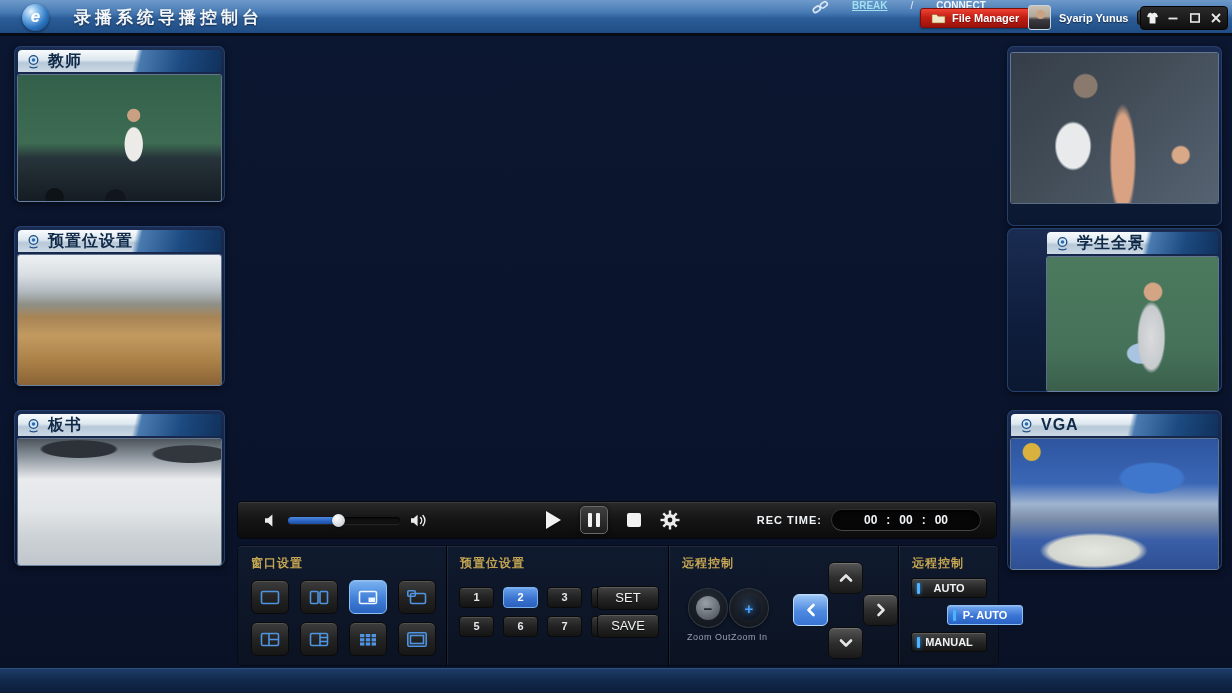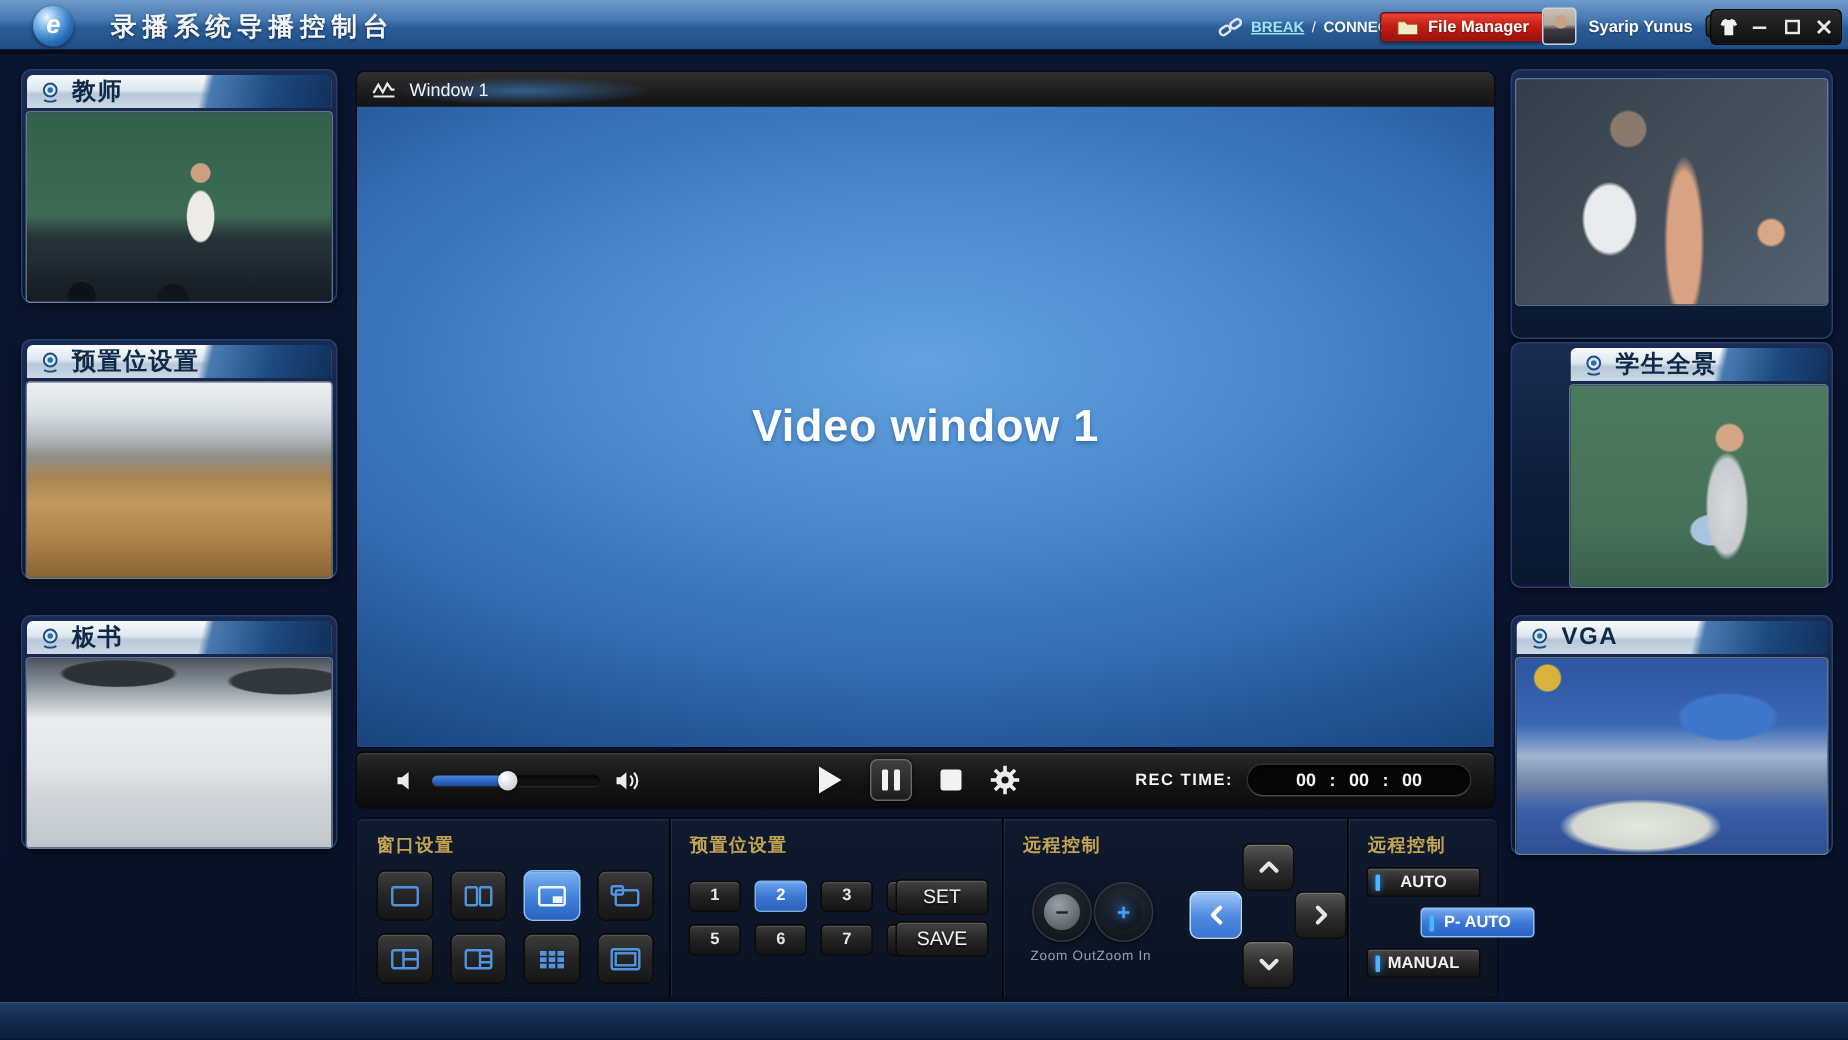--- a/index.html
+++ b/index.html
@@ -12,21 +12,21 @@
   #topbar { position:absolute; left:0; top:0; width:1232px; height:36px;
     background:linear-gradient(180deg,#6e9aca 0%,#4578b2 40%,#2c5d98 55%,#1f4c84 100%);
     border-bottom:3px solid #060b16; display:flex; align-items:center; }
   .logo { position:absolute; left:22px; top:4px; width:27px; height:27px; border-radius:50%;
     background:radial-gradient(circle at 34% 28%, #e8f4fd 0%, #79b4e8 30%, #2a72bc 62%, #0c3f7c 100%);
     box-shadow:0 1px 3px rgba(0,0,0,.5); color:#fff; font-weight:bold; font-style:italic;
     font-size:17px; text-align:center; line-height:26px; }
   .app-title { position:absolute; left:74px; top:0; height:36px; line-height:36px;
     color:#f3f7fb; font-size:17px; font-weight:bold; letter-spacing:4px;
     text-shadow:0 1px 2px rgba(0,0,0,.55); }
-  .conn { position:absolute; left:812px; top:0; height:36px; display:flex; align-items:center; gap:5px; }
+  .conn { position:absolute; left:812px; top:0; height:36px; display:flex; gap:23px; }
   .conn .break { color:#9fe0f2; font-size:10px; font-weight:bold; text-decoration:underline; cursor:pointer; }
   .conn .sep { color:#e8eef5; font-size:10px; }
   .conn .connect { color:#f2f6fa; font-size:10px; font-weight:bold; cursor:pointer; }
   .file-manager { position:absolute; left:920px; top:8px; height:20px; padding:0 10px;
     display:flex; align-items:center; gap:6px; border-radius:3px; cursor:pointer;
     background:linear-gradient(180deg,#ee4434 0%,#c41e14 45%,#9c120c 100%);
     border:1px solid #7c0d07; box-shadow:0 1px 2px rgba(0,0,0,.4); }
   .file-manager span { color:#fff; font-size:11px; font-weight:bold; text-shadow:0 1px 1px rgba(0,0,0,.4); }
   .user { position:absolute; left:1028px; top:5px; display:flex; align-items:center; gap:8px; }
   .avatar { width:23px; height:25px; border-radius:3px; border:1px solid #c8d4e0; overflow:hidden;
@@ -314,33 +314,20 @@
       <svg width="15" height="15" viewBox="0 0 15 15">
         <circle cx="7.5" cy="6" r="4.3" fill="#d6e6f4" stroke="#1d4f86" stroke-width="1.3"></circle>
         <circle cx="7.5" cy="6" r="1.8" fill="#2a6eb0"></circle>
         <path d="M3.5,12.6 a4.2,1.7 0 0 0 8,0" fill="none" stroke="#1d4f86" stroke-width="1.2"></path>
       </svg>
       <span class="cam-label">VGA</span>
     </div>
     <div class="cam-img img-vga" style="height:130px;"></div>
   </div>
 
-  <div id="video-window">
-    <div class="vw-header">
-      <div class="vw-glow"></div>
-      <svg width="16" height="13" viewBox="0 0 16 13" style="position:relative">
-        <polyline points="1,9 4.2,3.5 7.2,8.5 10.2,2.8 13,6.8 15,6.8" fill="none" stroke="#e2eaf2" stroke-width="1.5"></polyline>
-        <line x1="1" y1="11.3" x2="15" y2="11.3" stroke="#e2eaf2" stroke-width="1.3"></line>
-      </svg>
-      <span class="vw-title">Window 1</span>
-    </div>
-    <div class="vw-video">
-      <span class="vw-overlay">Video window 1</span>
-    </div>
-  </div>
 
   <div id="transport">
     <div class="vol-group">
       <svg width="14" height="15" viewBox="0 0 14 15">
         <path d="M1,5.2 h3 l4.4,-3.6 v11.8 l-4.4,-3.6 h-3 z" fill="#ececec"></path>
       </svg>
       <div class="vol-track">
         <div class="vol-fill" style="width: 45%;"></div>
         <div class="vol-thumb" style="left: 45%;"></div>
       </div>

